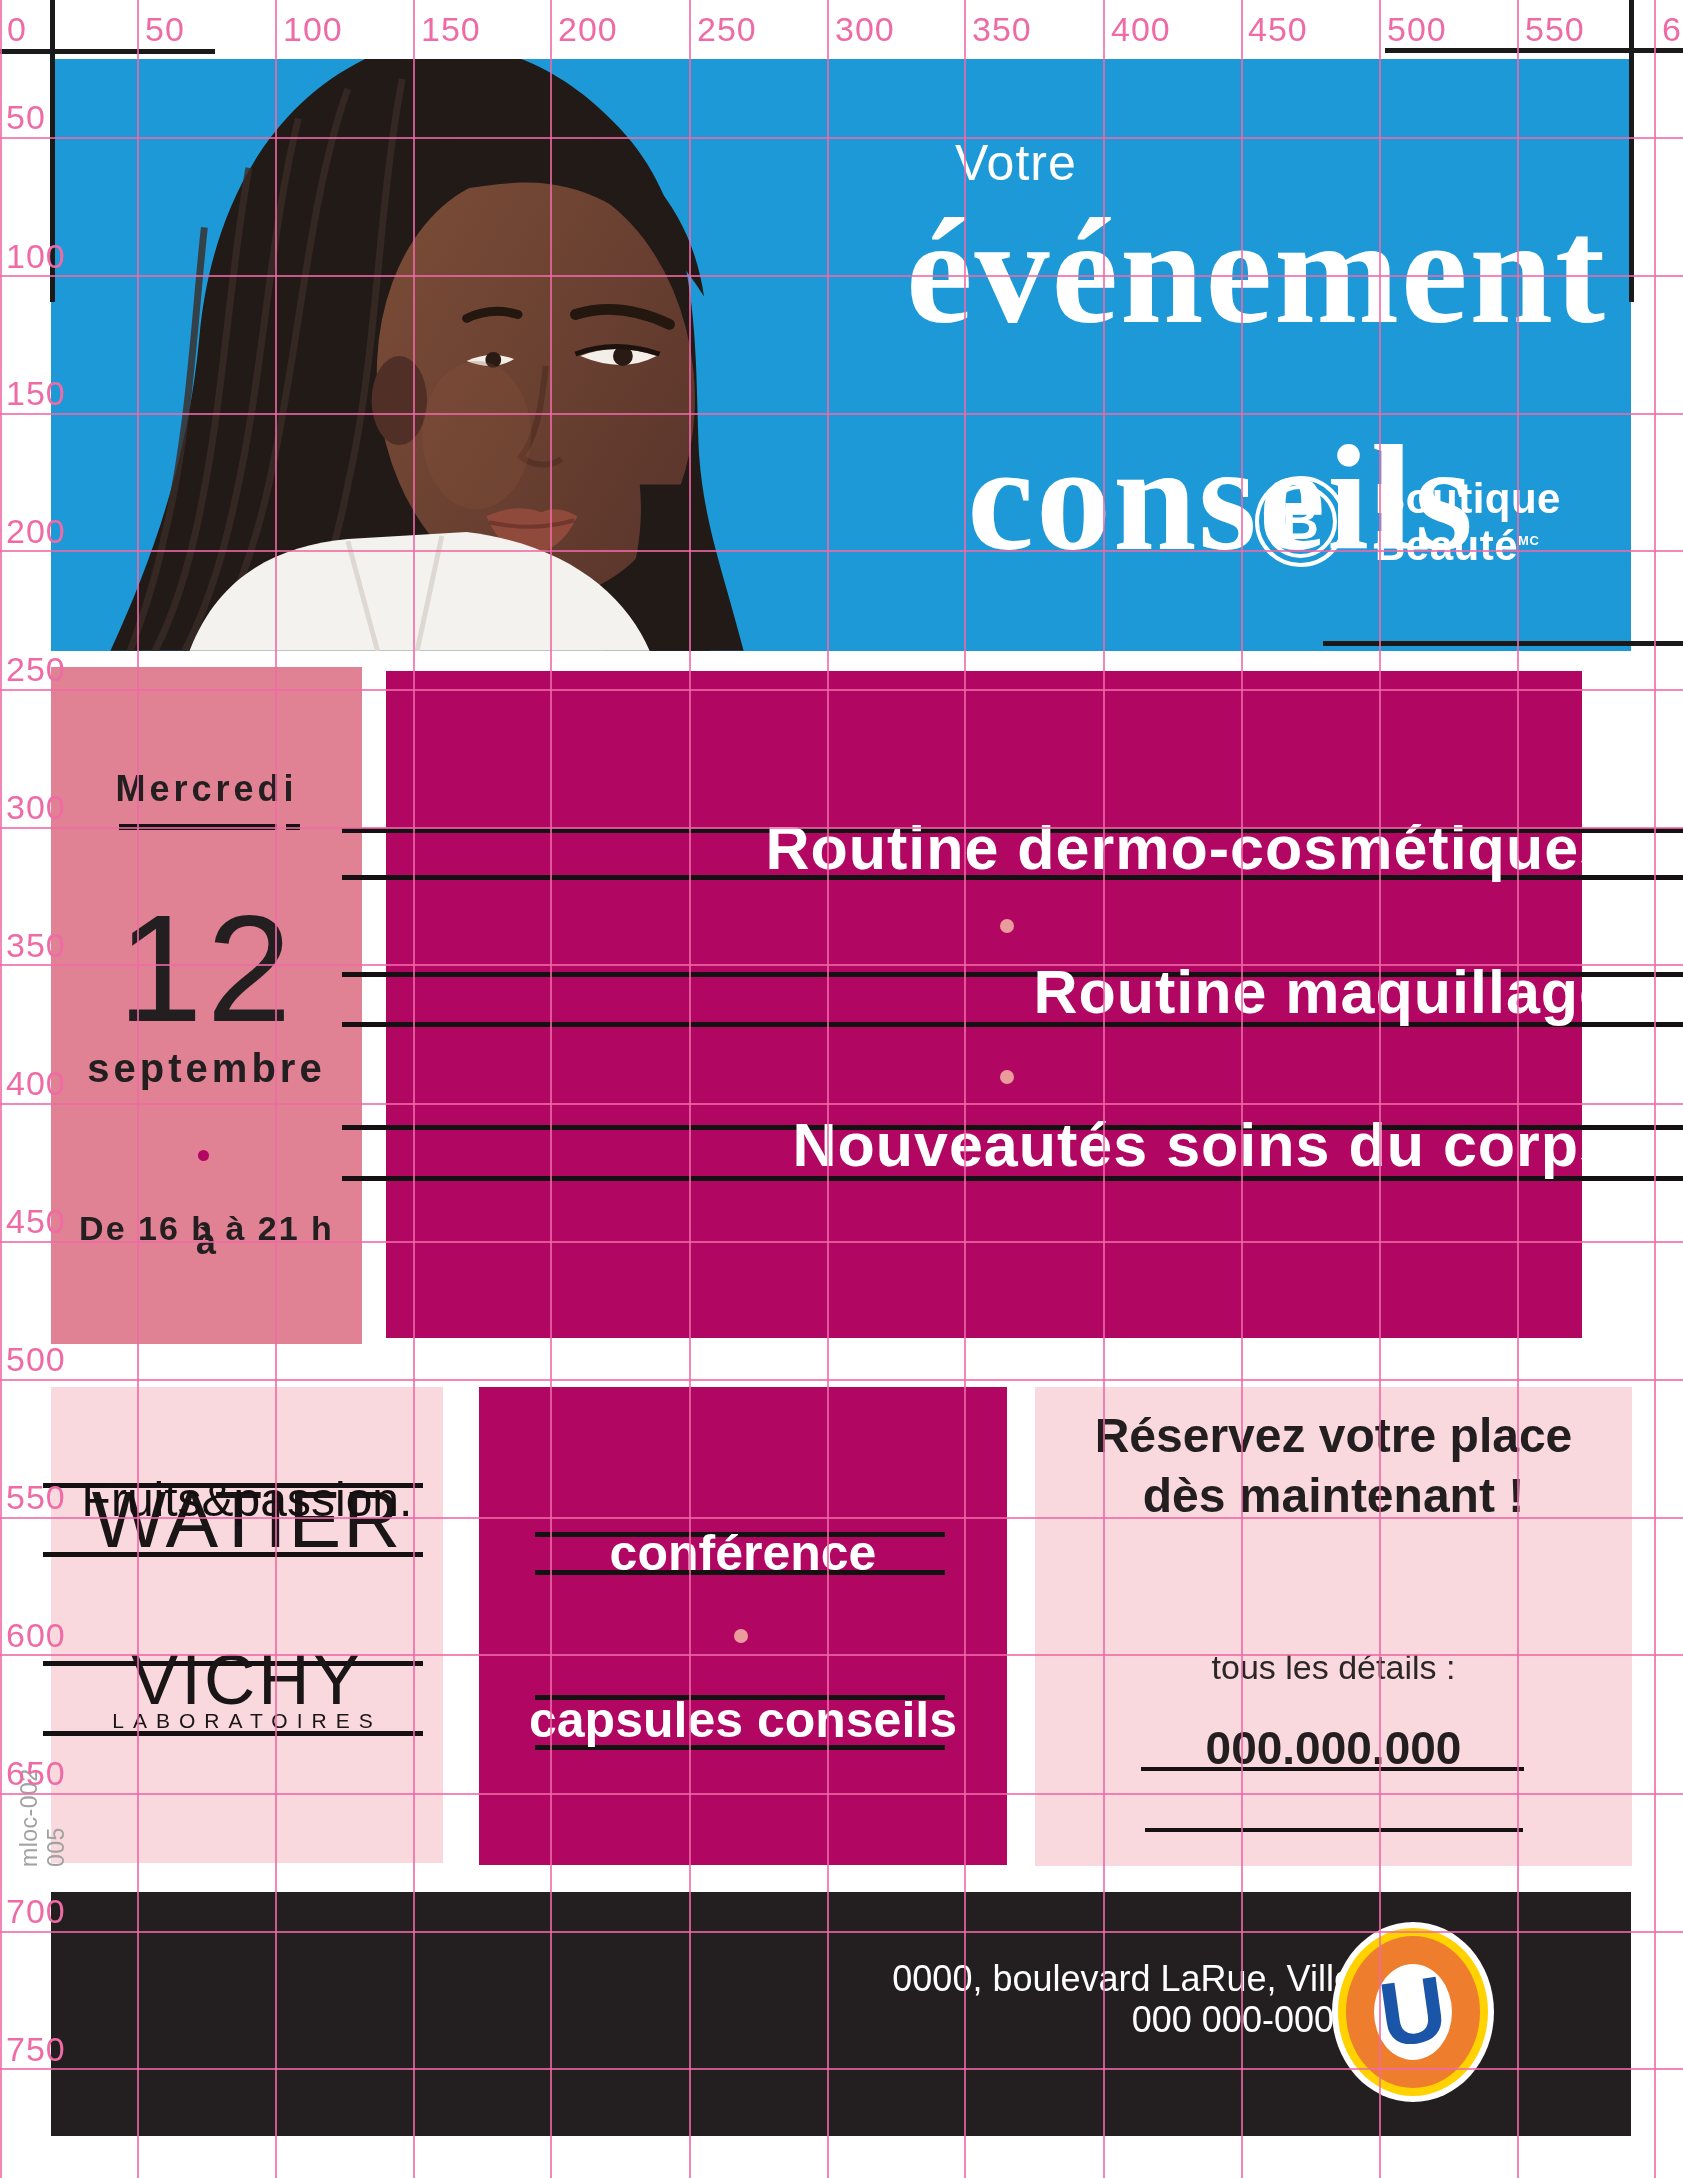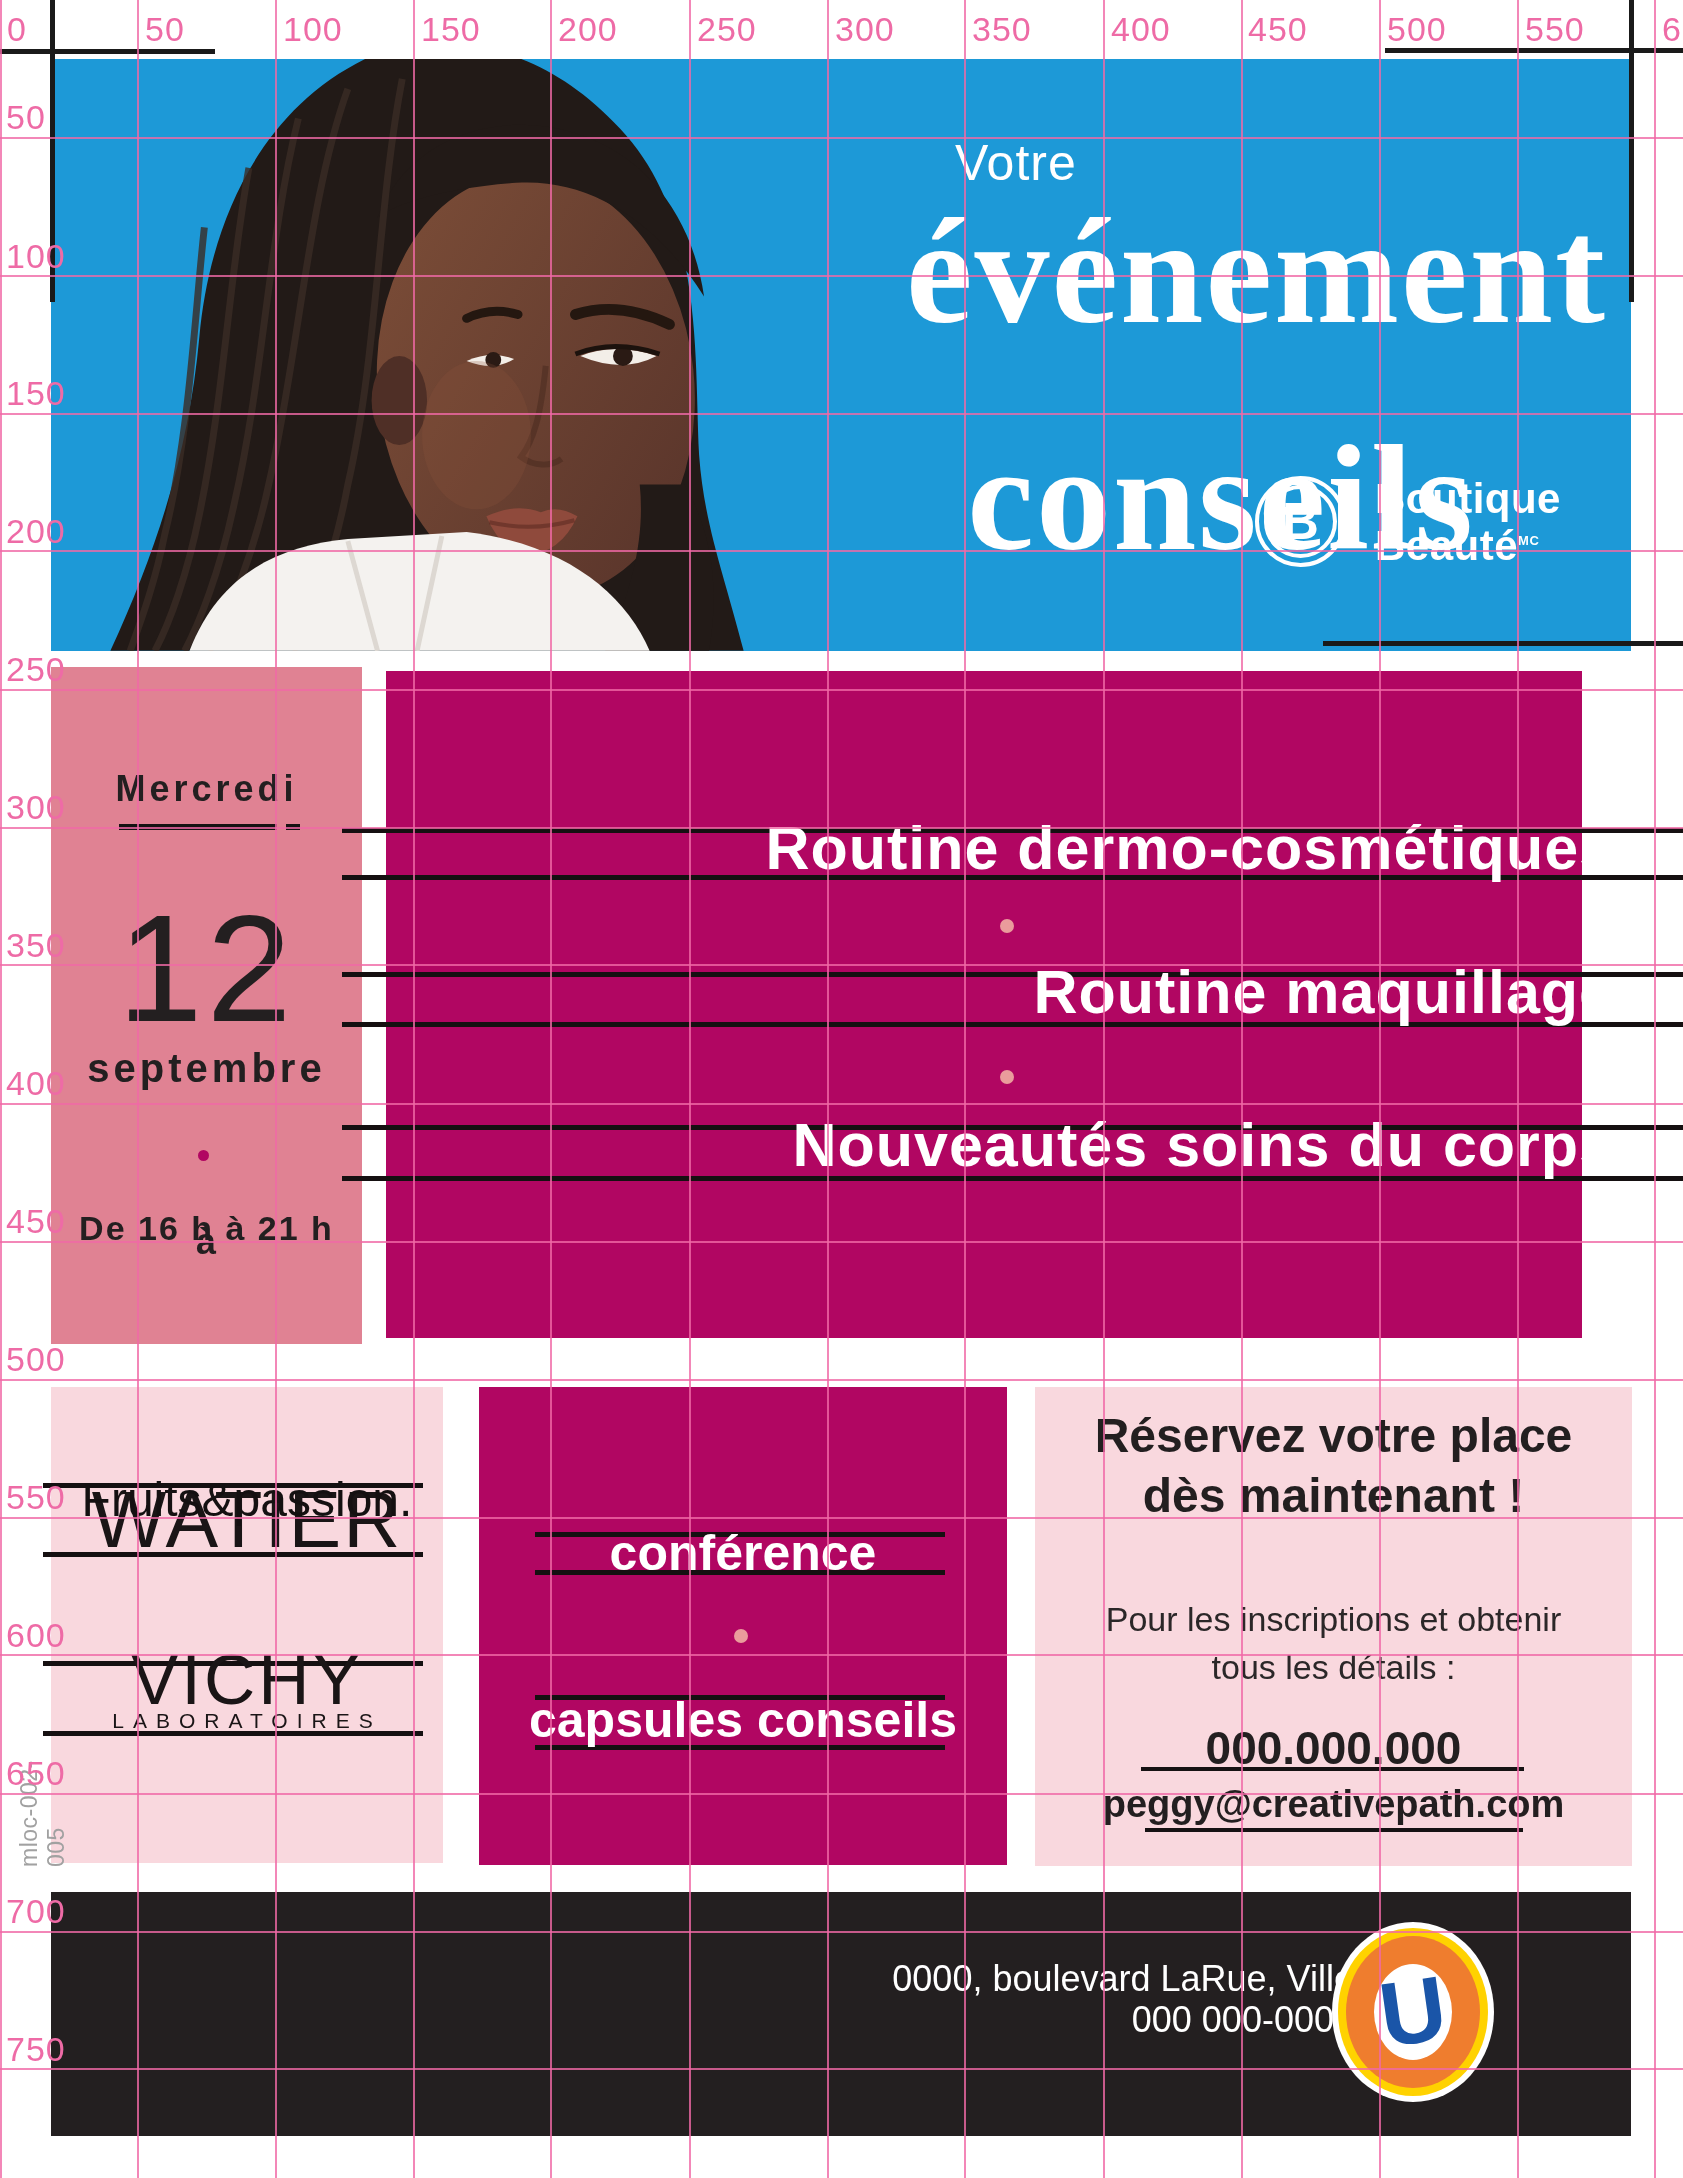--- a/index.html
+++ b/index.html
@@ -180,26 +180,25 @@
   <div class="ctext fwrap f1" style="position:absolute;">conférence</div>
   <span class="dot tdot" style="left:734px;top:1629px;"></span>
   <div class="ctext fwrap f2" style="position:absolute;">capsules conseils</div>
 
   <div class="panel cta-panel"></div>
   <div class="ctext cwrap cta-title dark" style="position:absolute;">
     <span>Réservez votre place</span><br>
     <span>dès maintenant !</span>
   </div>
   <div class="ctext cwrap cta-body" style="position:absolute;">
-    <span>Pour les inscriptions et obtenir</span><br>
+    <br>
     <span>tous les détails :</span>
   </div>
   <div class="ctext cwrap cta-phone dark" style="position:absolute;">000.000.000</div>
   <div class="uline" style="left:1141px;top:1767px;width:383px;height:4px;"></div>
-  <div class="ctext cwrap cta-email dark" style="position:absolute;">peggy@creativepath.com</div>
   <div class="uline" style="left:1145px;top:1828px;width:378px;height:4px;"></div>
 
   <div class="panel footer">
     <div class="f-text">
       <div class="f-addr">0000, boulevard LaRue, Ville</div>
       <div class="f-tel">000 000-0000</div>
     </div>
     <div class="u-outer">
       <div class="u-yellow"></div>
       <div class="u-orange"></div>

